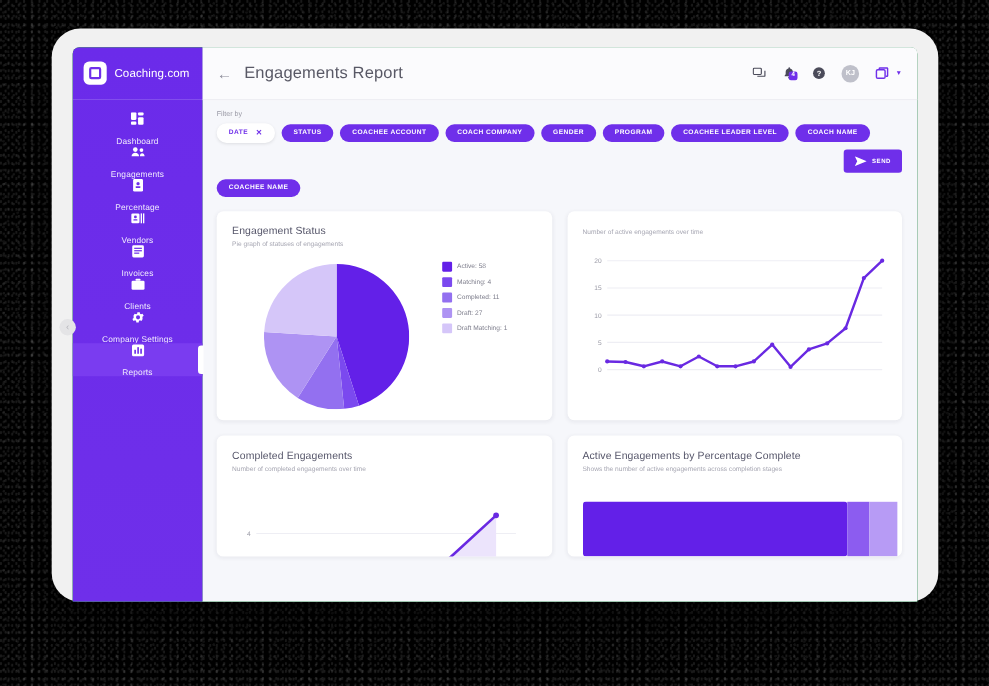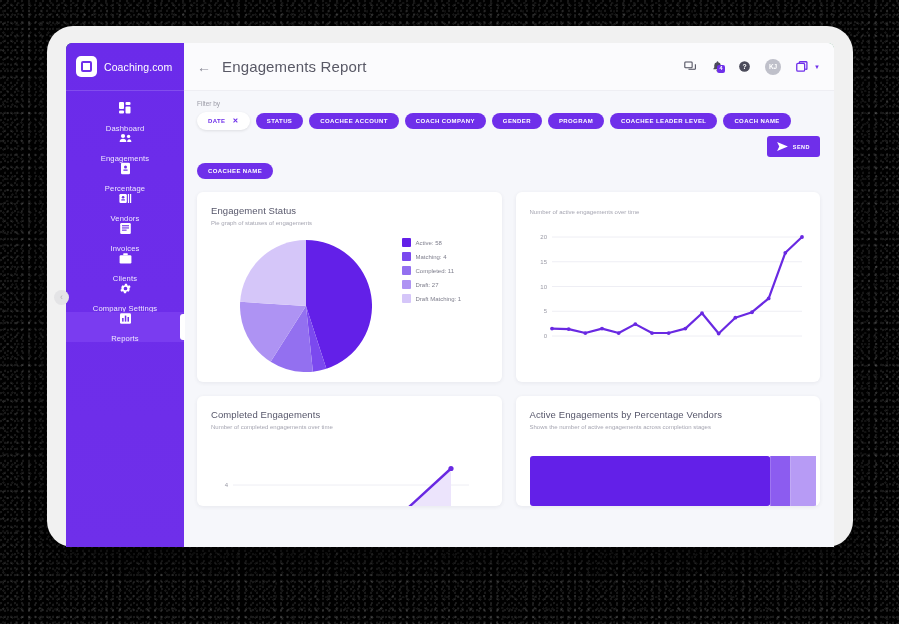--- a/index.html
+++ b/index.html
@@ -469,21 +469,21 @@
                 <line x1="22" x2="258" y1="37" y2="37" stroke="#eeeef4" stroke-width="1"></line>
                 <text x="17" y="39.2" text-anchor="end" class="ytick">4</text>
                 <path d="M186 70 L240 20.5 L240 70 Z" fill="#ece4fc"></path>
                 <path d="M186 70 L240 20.5" fill="none" stroke="#6929e2" stroke-width="2.4" stroke-linecap="round"></path>
                 <circle cx="240" cy="20.5" r="2.6" fill="#6929e2"></circle>
               </svg>
           </div>
         </div>
 
         <div class="card bottom-card">
-          <div class="card-title">Active Engagements by Percentage Vendors</div>
+          <div class="card-title">Active Engagements by Percentage Complete</div>
           <div class="card-sub">Shows the number of active engagements across completion stages</div>
           <div class="bar-wrap">
             <svg id="barSvg" width="286" height="50" viewBox="0 0 286 50">
                 <rect x="0" y="0" width="240.23999999999998" height="50" fill="#6320e8" rx="3"></rect>
                 <rect x="240.23999999999998" y="0" width="20.020000000000003" height="50" fill="#8c5cf0"></rect>
                 <rect x="260.26" y="0" width="25.74" height="50" fill="#b79bf5"></rect>
               </svg>
           </div>
         </div>
 

